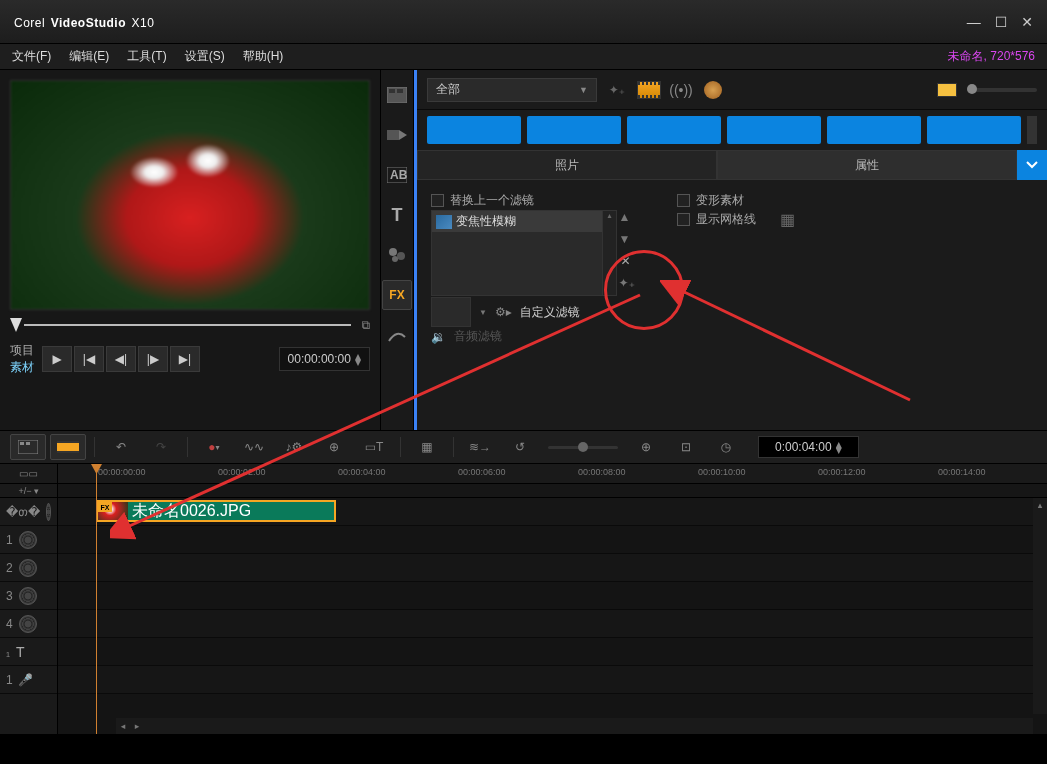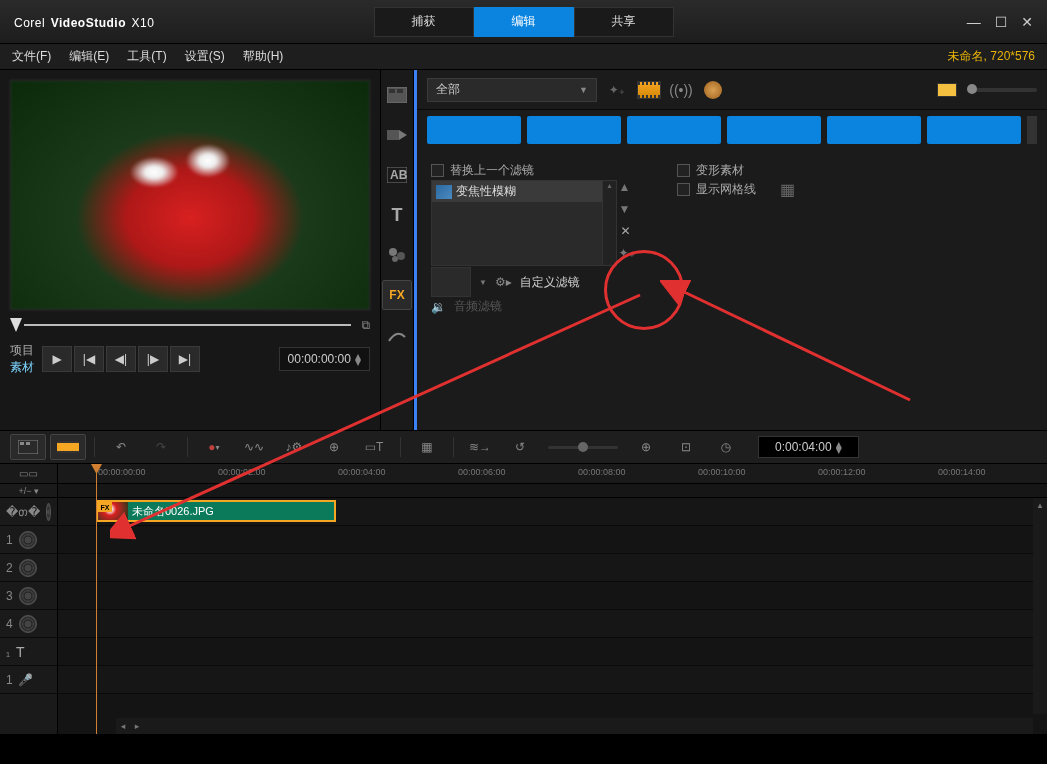--- a/index.html
+++ b/index.html
@@ -11,21 +11,21 @@
 .logo .bold { font-weight: 600; }
 .main-tabs { display: flex; margin-left: auto; margin-right: auto; position: absolute; left: 50%; transform: translateX(-50%); }
 .main-tab { width: 100px; height: 30px; display: flex; align-items: center; justify-content: center; background: #1a1a1a; border: 1px solid #333; color: #ddd; cursor: pointer; }
 .main-tab.active { background: #0b84e0; border-color: #0b84e0; color: #fff; }
 .window-controls { margin-left: auto; display: flex; gap: 14px; padding-right: 8px; }
 .window-controls span { color: #ccc; cursor: pointer; font-size: 14px; }
 
 
 .menubar { height: 26px; background: #1e1e1e; display: flex; align-items: center; padding: 0 12px; border-bottom: 1px solid #000; }
 .menubar .menu-item { margin-right: 18px; color: #ddd; cursor: pointer; }
-.menubar .right-info { margin-left: auto; color: #eab308; }
+.menubar .right-info { margin-left: auto; color: #d946ef; }
 
 
 .mid { display: flex; height: 360px; background: #171717; }
 .preview-panel { width: 380px; padding: 10px; display: flex; flex-direction: column; }
 .preview-img { width: 360px; height: 230px; background: radial-gradient(ellipse at 40% 40%, #fff 0%, #eee 3%, transparent 8%),
   radial-gradient(ellipse at 55% 35%, #fff 0%, #eee 3%, transparent 8%),
   radial-gradient(ellipse at 50% 60%, #d82020 0%, #b01818 25%, #1a3a1a 45%, #0a2a0a 100%);
   border: 1px solid #333; filter: blur(1px); }
 .scrub { display: flex; align-items: center; margin-top: 8px; }
 .scrub-handle { width: 12px; height: 14px; background: #ddd; clip-path: polygon(0 0, 100% 0, 50% 100%); }
@@ -110,39 +110,34 @@
 .ruler { height: 20px; background: #1a1a1a; border-bottom: 1px solid #000; position: relative; display: flex; }
 .ruler-tick { position: absolute; top: 3px; font-size: 9px; color: #777; }
 .ruler-sub { height: 14px; background: #161616; border-bottom: 1px solid #000; }
 .track { height: 28px; border-bottom: 1px solid #0a0a0a; background: #161616; position: relative; }
 .track:nth-child(odd) { background: #141414; }
 .playhead { position: absolute; left: 38px; top: 0; bottom: 0; width: 1px; background: #d08030; z-index: 10; }
 .playhead::before { content: ""; position: absolute; top: 0; left: -5px; width: 11px; height: 10px; background: #d08030; clip-path: polygon(0 0, 100% 0, 50% 100%); }
 .clip { position: absolute; left: 38px; top: 2px; height: 22px; width: 240px; background: #0a7a5a; border: 2px solid #f5a623; display: flex; align-items: center; overflow: hidden; }
 .clip-thumb { width: 30px; height: 100%; background: radial-gradient(circle at 40% 40%, #fff 8%, #d82020 30%, #1a3a1a 100%); position: relative; }
 .clip-fx { position: absolute; top: 0; left: 0; width: 14px; height: 10px; background: #f5a623; color: #000; font-size: 7px; font-weight: bold; display: flex; align-items: center; justify-content: center; }
-.clip-label { color: #fff; padding: 0 4px; font-size: 11px; }
+.clip-label { color: #fff; padding: 0 4px; font-size: 16px; }
 .tl-scroll-right { position: absolute; right: 0; top: 34px; bottom: 20px; width: 14px; background: #1a1a1a; }
 .tl-scroll-right .arrow { height: 14px; display: flex; align-items: center; justify-content: center; color: #777; font-size: 9px; cursor: pointer; }
 .tl-scroll-bottom { position: absolute; bottom: 0; left: 58px; right: 14px; height: 16px; background: #1a1a1a; display: flex; align-items: center; }
 .tl-scroll-bottom .arrow { width: 14px; display: flex; align-items: center; justify-content: center; color: #777; font-size: 9px; cursor: pointer; }
 
 svg { display: block; }
 </style>
 </head>
 <body>
 
 <div class="titlebar">
   <div class="logo">
     <span>Corel</span>&nbsp;<span class="bold">VideoStudio</span>&nbsp;<span>X10</span>
-  </div>
-  <div class="main-tabs">
-    <div class="main-tab">捕获</div>
-    <div class="main-tab active">编辑</div>
-    <div class="main-tab">共享</div>
   </div>
   <div class="window-controls">
     <span>―</span>
     <span>☐</span>
     <span>✕</span>
   </div>
 </div>
 
 <div class="menubar">
   <span class="menu-item">文件(F)</span>
@@ -243,20 +238,29 @@
       <div class="slider-sm"></div>
     </div>
     <div class="thumb-row">
       <div class="media-thumb"></div>
       <div class="media-thumb"></div>
       <div class="media-thumb"></div>
       <div class="media-thumb"></div>
       <div class="media-thumb"></div>
       <div class="media-thumb"></div>
       <div style="width:10px;height:28px;background:#333;margin-left:auto"></div>
+    </div>
+    <div class="opt-tabs">
+      <div class="opt-tab">照片</div>
+      <div class="opt-tab active">属性</div>
+      <div class="opt-tab-expand">
+          <svg width="14" height="10">
+            <path d="M2 2 L7 7 L12 2" stroke="#fff" fill="none" stroke-width="2"></path>
+          </svg>
+        </div>
     </div>
     <div class="opt-body">
       <div class="opt-col">
         <div class="checkbox-row">
           <div class="checkbox"></div>
           <span>替换上一个滤镜</span>
         </div>
         <div style="position:relative">
           <div class="filter-list">
             <div class="filter-item">

